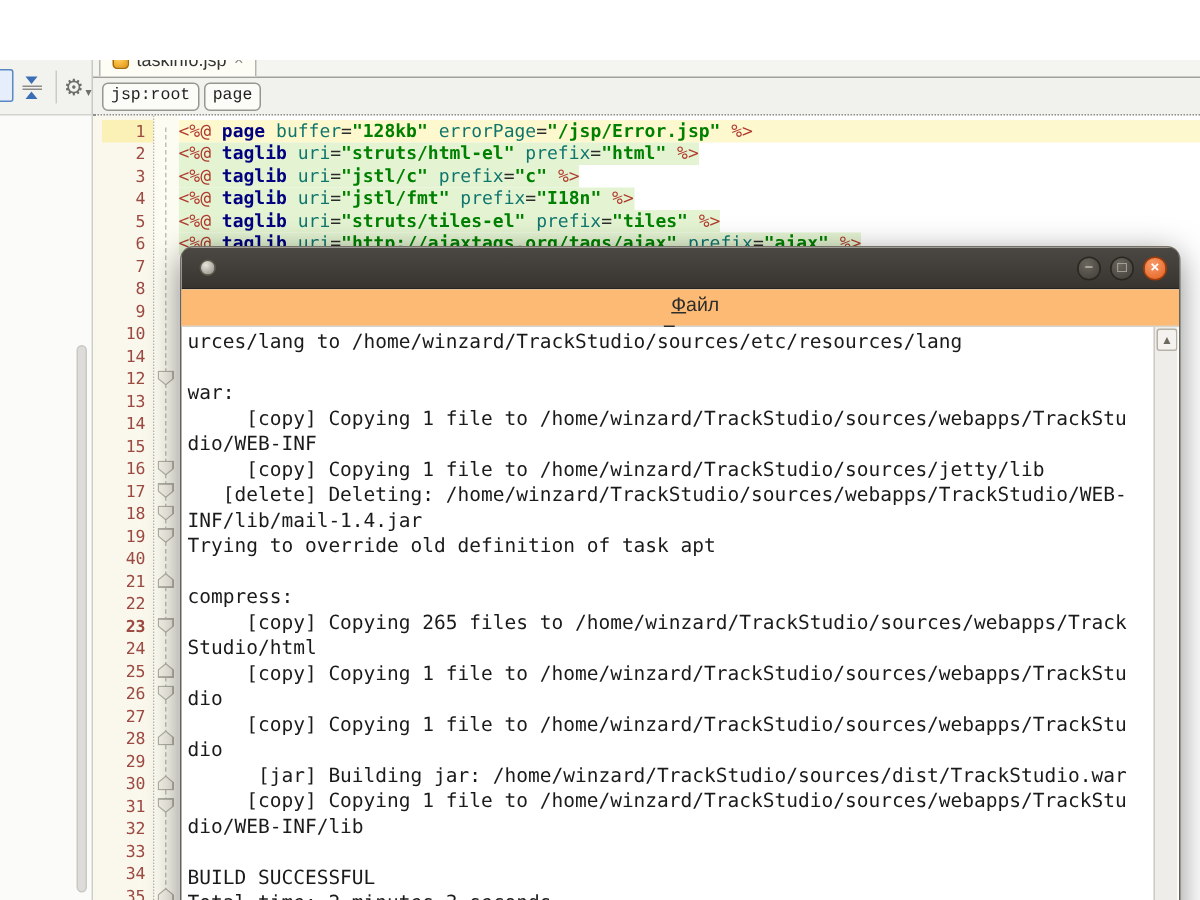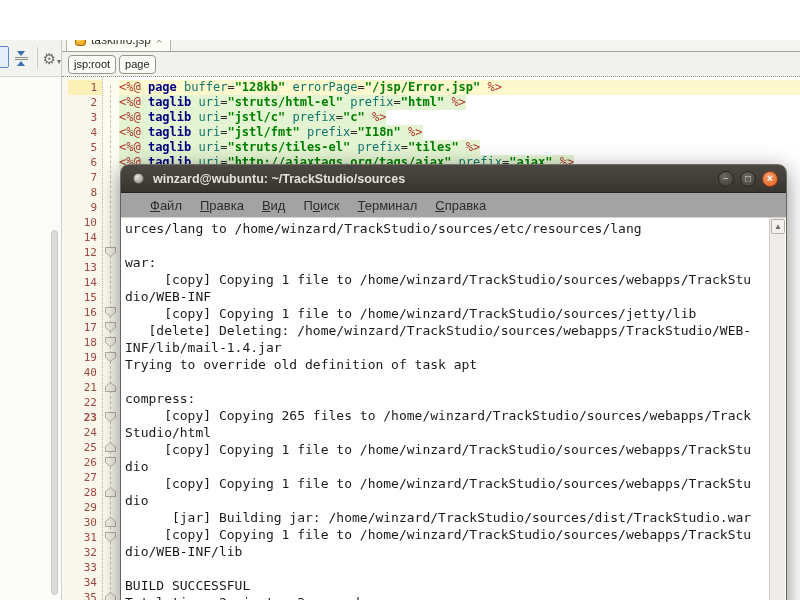--- a/index.html
+++ b/index.html
@@ -14,21 +14,21 @@
     background:#fdfdf6; border:1px solid #b5b5b0; display:flex; align-items:center; gap:5px; }
   .jsp-file-icon { width:11px; height:11px; border-radius:3px;
     background:radial-gradient(circle at 35% 30%, #ffd766, #e8930c); border:1px solid #a66a00; }
   #tab .tab-label { font-size:12px; color:#333; }
   #tab .tab-close { font-size:11px; color:#8a8a8a; }
 
   #crumbbar { position:absolute; left:62px; top:12px; width:738px; height:25px;
     background:#f1f1ee; border-bottom:1px dotted #8f8f8a; z-index:2;
     display:flex; align-items:center; padding-left:6px; gap:3px; }
   .crumb { display:inline-block; border:1px solid #97978f; border-radius:4px;
-    background:#fbfbf7; padding:2px 5px 2px; font-family:Liberation Sans, sans-serif;
+    background:#fbfbf7; padding:2px 5px 2px; font-family:Liberation Mono, monospace;
     font-size:11px; color:#222; line-height:13px; }
 
   #left-toolbar { position:absolute; left:0; top:0; width:62px; height:37px;
     background:#f2f2ef; border-right:1px solid #c9c9c4; border-bottom:1px solid #d4d4cf;
     z-index:3; display:flex; align-items:center; }
   #edge-btn { position:absolute; left:-11px; top:6px; width:20px; height:22px;
     border:1px solid #5a87c5; background:#e7eefb; border-radius:2px; }
   .collapse-icon { margin-left:14px; width:15px; height:20px; display:flex;
     flex-direction:column; align-items:center; justify-content:center; gap:1px; }
   .tri-down { width:0; height:0; border-left:4px solid transparent; border-right:4px solid transparent; border-top:5px solid #3b6eb5; }
@@ -92,22 +92,22 @@
   #term-title .title-text { color:#e4e0d6; font-size:12.5px; font-weight:bold; }
   .win-btns { margin-left:auto; display:flex; gap:6px; align-items:center; }
   .win-btn { width:16px; height:16px; border-radius:50%; display:flex; align-items:center;
     justify-content:center; font-size:10px; line-height:10px;
     background:radial-gradient(circle at 40% 30%, #6b675f, #3f3c36); border:1px solid #282620;
     color:#d9d5cb; }
   .win-btn.close { background:radial-gradient(circle at 40% 30%, #f99b6b, #e2601e);
     border:1px solid #9c3c0c; color:#fff; font-weight:bold; }
 
   #term-menubar { position:absolute; left:0; top:28px; right:0; height:25px;
-    background:#a3a3a3; border-bottom:1px solid #d7d4cc; display:flex; align-items:center;
-    padding-left:20px; }
+    background:#fdba74; border-bottom:1px solid #d7d4cc; display:flex; align-items:center;
+    padding-left:20px;flex-direction:column; }
   .menu-item { font-size:13px; color:#2d2d2b; padding:2px 9px; }
   .menu-item u { text-decoration:underline; }
 
   #term-body { position:absolute; left:1px; top:53px; right:1px; bottom:1px;
     background:#ffffff; overflow:hidden; }
   #term-text { position:absolute; left:3px; top:2px; right:17px; bottom:0;
     font-family:"DejaVu Sans Mono",monospace; font-size:13px; line-height:17px;
     color:#1a1a1a; white-space:pre; overflow:hidden; }
   #term-scrollbar { position:absolute; top:0; right:0; bottom:0; width:16px;
     background:#efedea; border-left:1px solid #cfccc5; }
@@ -251,21 +251,20 @@
       <div class="code-row" style="top: 33px;"><span class="code-span green-bg"><span class="tk-jsp">&lt;%@ </span><span class="tk-kw">taglib</span><span class="tk-attr"> uri</span><span class="tk-eq">=</span><span class="tk-val">"jstl/c"</span><span class="tk-attr"> prefix</span><span class="tk-eq">=</span><span class="tk-val">"c"</span><span class="tk-jsp"> %&gt;</span></span></div>
       <div class="code-row" style="top: 48px;"><span class="code-span green-bg"><span class="tk-jsp">&lt;%@ </span><span class="tk-kw">taglib</span><span class="tk-attr"> uri</span><span class="tk-eq">=</span><span class="tk-val">"jstl/fmt"</span><span class="tk-attr"> prefix</span><span class="tk-eq">=</span><span class="tk-val">"I18n"</span><span class="tk-jsp"> %&gt;</span></span></div>
       <div class="code-row" style="top: 63px;"><span class="code-span green-bg"><span class="tk-jsp">&lt;%@ </span><span class="tk-kw">taglib</span><span class="tk-attr"> uri</span><span class="tk-eq">=</span><span class="tk-val">"struts/tiles-el"</span><span class="tk-attr"> prefix</span><span class="tk-eq">=</span><span class="tk-val">"tiles"</span><span class="tk-jsp"> %&gt;</span></span></div>
       <div class="code-row" style="top: 78px;"><span class="code-span green-bg"><span class="tk-jsp">&lt;%@ </span><span class="tk-kw">taglib</span><span class="tk-attr"> uri</span><span class="tk-eq">=</span><span class="tk-val">"http://ajaxtags.org/tags/ajax"</span><span class="tk-attr"> prefix</span><span class="tk-eq">=</span><span class="tk-val">"ajax"</span><span class="tk-jsp"> %&gt;</span></span></div>
       <div class="code-row" style="top: 558px;"><span class="code-span green-bg"><span class="tk-eq">                 </span><span class="tk-tag">&lt;</span><span class="tk-tagname">c:set</span><span class="tk-pattr"> var</span><span class="tk-eq">=</span><span class="tk-val">"urlHtml"</span><span class="tk-pattr"> value</span><span class="tk-eq">=</span><span class="tk-val">"html"</span><span class="tk-tag">/&gt;</span></span></div>
     </div>
 
   <div id="term">
     <div id="term-title">
       <span class="term-app-icon"></span>
-      <span class="title-text">winzard@wubuntu: ~/TrackStudio/sources</span>
       <span class="win-btns">
         <span class="win-btn">−</span>
         <span class="win-btn">□</span>
         <span class="win-btn close">×</span>
       </span>
     </div>
     <div id="term-menubar">
         <span class="menu-item"><u>Ф</u>айл</span>
         <span class="menu-item"><u>П</u>равка</span>
         <span class="menu-item"><u>В</u>ид</span>

